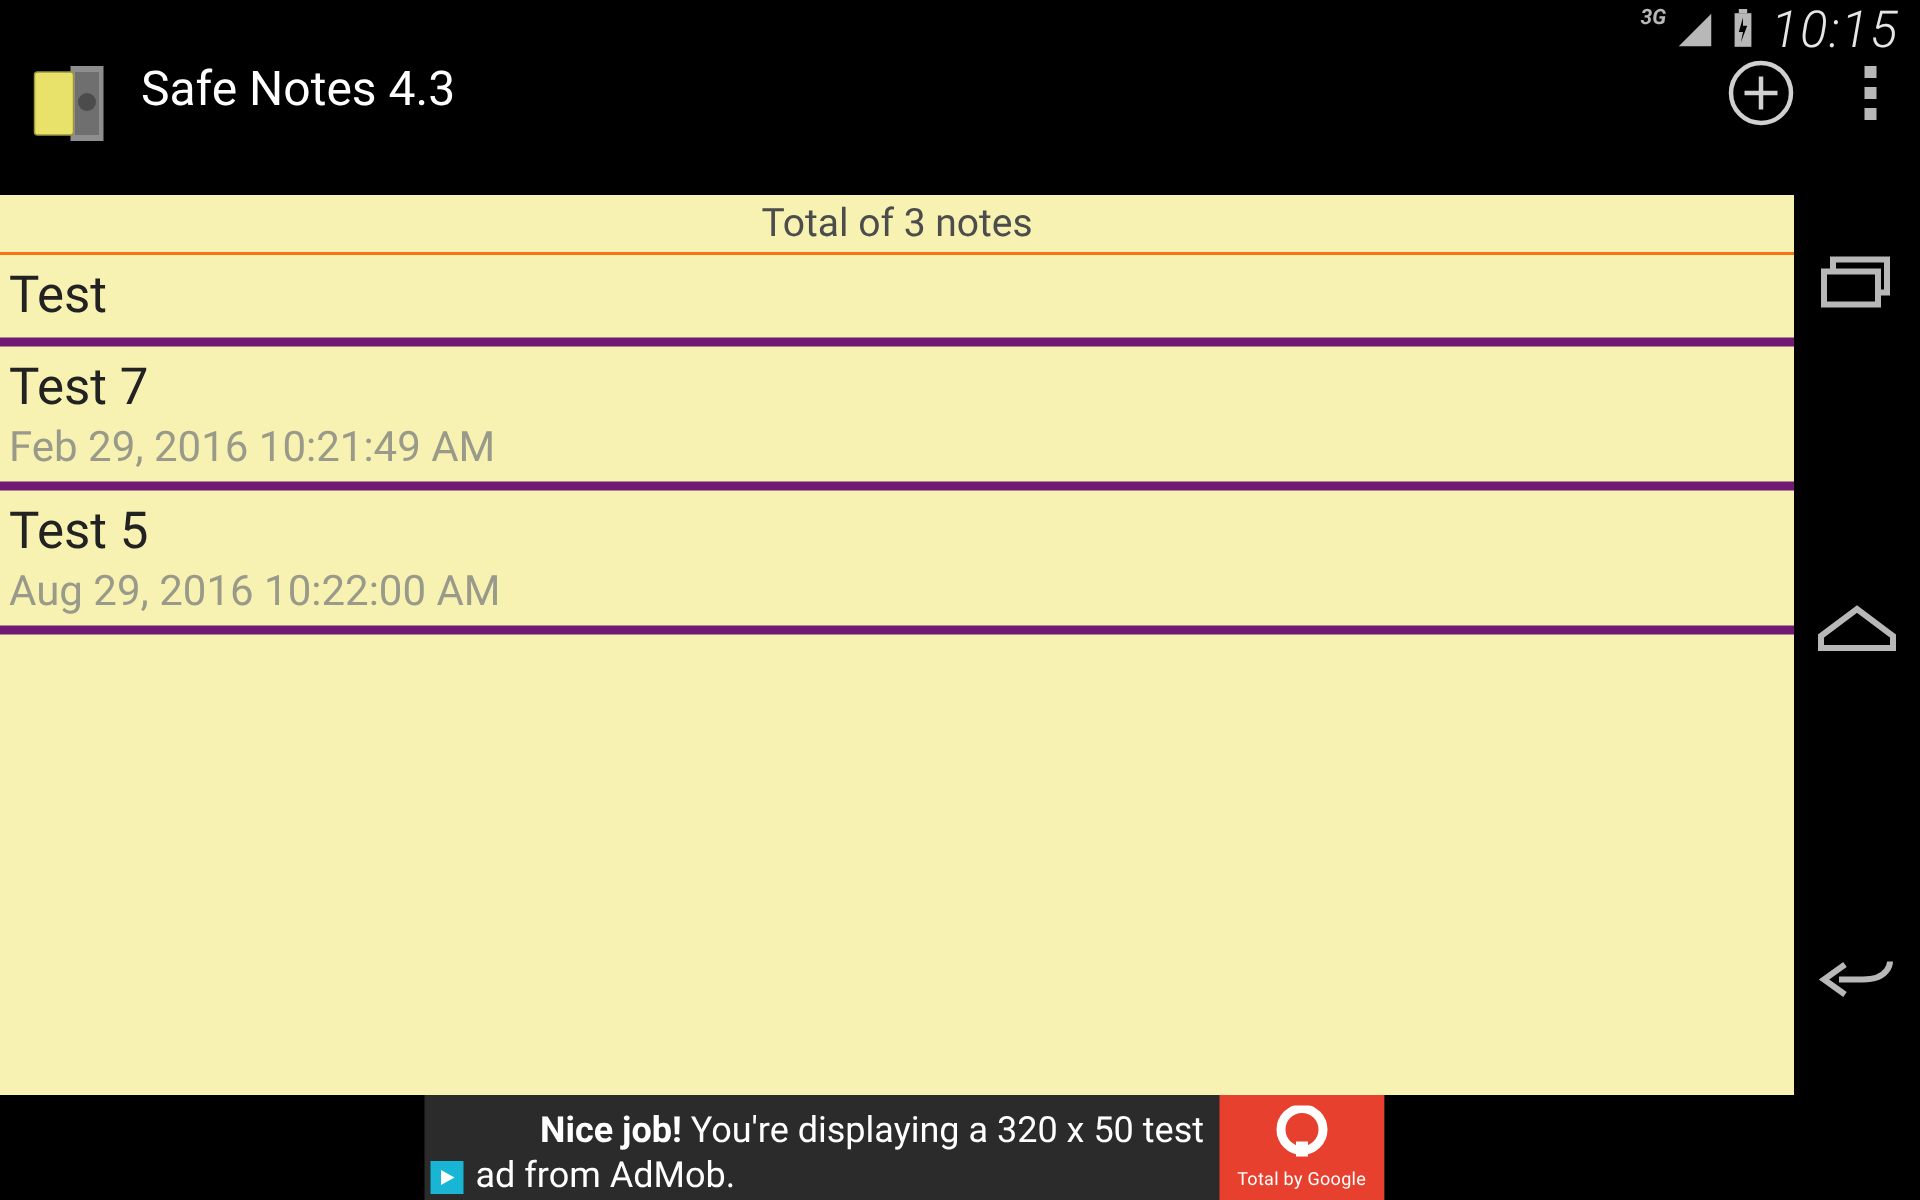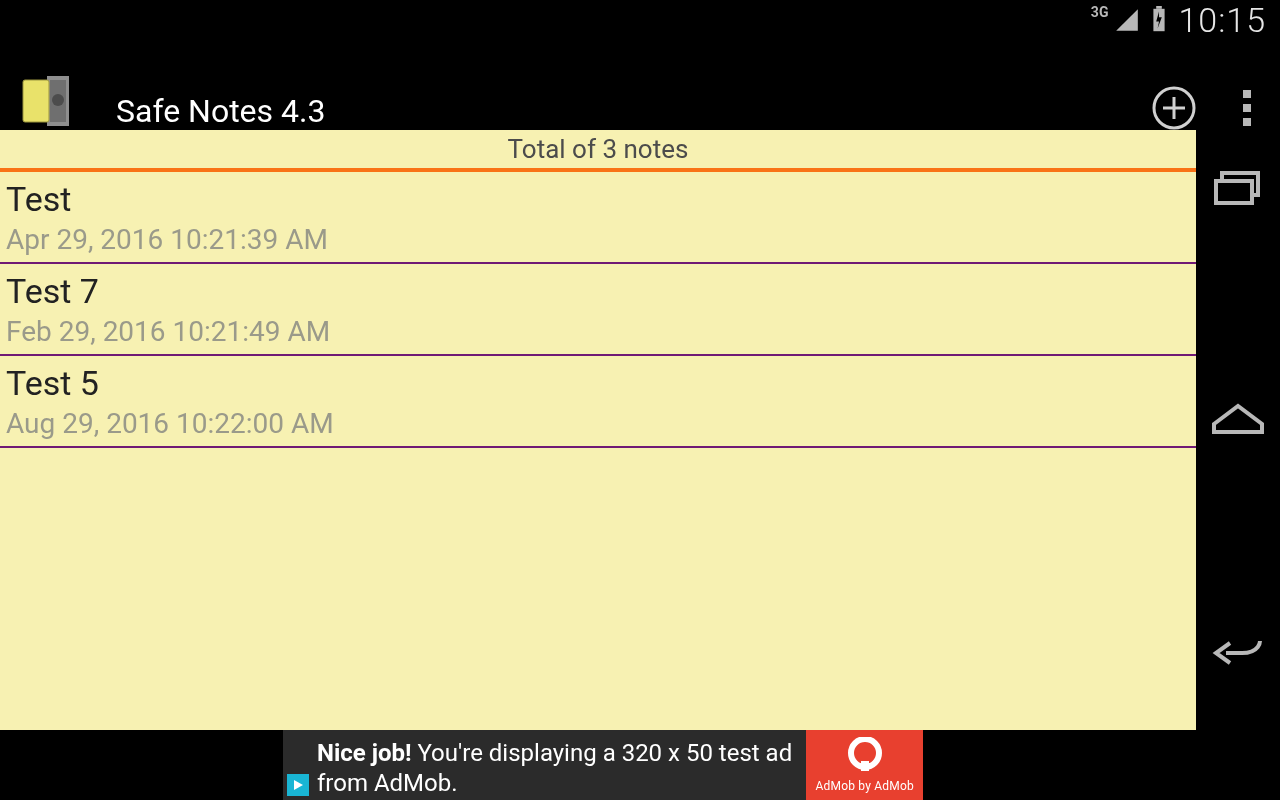--- a/index.html
+++ b/index.html
@@ -20,37 +20,37 @@
   
   .statusbar {
     height: 40px;
     display: flex;
     align-items: center;
     justify-content: flex-end;
     padding-right: 14px;
     gap: 10px;
     color: #b8b8b8;
     font-size: 18px;
+    font-style: italic;
   }
   .statusbar .time {
     color: #e6e6e6;
     font-size: 34px;
     letter-spacing: 1px;
     font-weight: 300;
   }
   .statusbar .icon { display: inline-flex; align-items: center; }
   
   .appbar {
     height: 90px;
     display: flex;
-    align-items: flex-end;
+    align-items: flex-start;
     padding: 0 8px 0 14px;
     background: #000;
     color: #fff;
-    gap: 22px;
   }
   .appbar .app-icon {
     width: 64px; height: 58px;
     margin-right: 16px;
     display:inline-flex; align-items:center; justify-content:center;
   }
   .appbar .title {
     color: #fff;
     font-size: 32px;
     font-weight: 400;
@@ -83,25 +83,25 @@
     height: 600px;
     background: #f7f1b2;
     display: flex;
     flex-direction: column;
   }
   .notes-header {
     text-align: center;
     color: #4c4c4c;
     font-size: 26px;
     padding: 4px 0 4px 0;
-    border-bottom: 4px solid #f97316;
+    border-bottom: 2px solid #f97316;
   }
   .note-item {
     padding: 6px 6px 6px 6px;
-    border-bottom: 2px solid #701a75;
+    border-bottom: 6px solid #701a75;
     cursor: pointer;
   }
   .note-title {
     font-size: 34px;
     color: #222;
     line-height: 1.25;
   }
   .note-time {
     font-size: 28px;
     color: #9a9a8a;
@@ -144,21 +144,21 @@
     font-size: 24px;
     overflow: hidden;
     cursor: pointer;
   }
   .ad-text {
     flex: 1 1 auto;
     padding: 8px 6px 4px 34px;
     line-height: 1.25;
     position: relative;
   }
-  .ad-text .bold { font-weight: 700; }
+  .ad-text .bold { font-weight: 700; margin-left: 43px; }
   .ad-text .adchoices {
     position: absolute;
     left: 4px;
     bottom: 4px;
     width: 22px; height: 22px;
     background: #19b5d4;
     display: inline-flex;
     align-items: center; justify-content: center;
   }
   .ad-right {
@@ -237,21 +237,20 @@
       </span>
     </div>
   </div>
 
   <div class="content-wrap">
     <div class="notes-panel">
       <div class="notes-header">Total of 3 notes</div>
 
       <div class="note-item">
         <div class="note-title">Test</div>
-        <div class="note-time">Apr 29, 2016 10:21:39 AM</div>
       </div>
 
       <div class="note-item">
         <div class="note-title">Test 7</div>
         <div class="note-time">Feb 29, 2016 10:21:49 AM</div>
       </div>
 
       <div class="note-item">
         <div class="note-title">Test 5</div>
         <div class="note-time">Aug 29, 2016 10:22:00 AM</div>
@@ -265,21 +264,21 @@
           <svg width="14" height="14" viewBox="0 0 14 14">
               <path fill="#fff" d="M3 2 L12 7 L3 12 Z"></path>
             </svg>
         </span>
       </div>
       <div class="ad-right">
         <svg width="36" height="36" viewBox="0 0 36 36">
           <circle cx="18" cy="16" r="14" fill="none" stroke="#fff" stroke-width="6"></circle>
           <rect x="14" y="24" width="8" height="10" fill="#fff"></rect>
         </svg>
-        <span class="brand">AdMob by AdMob</span>
+        <span class="brand">Total by Google</span>
       </div>
     </div>
   </div>
 
   <div class="navbar">
     <span class="nav-btn">
       <svg width="52" height="40" viewBox="0 0 52 40">
         <rect x="10" y="6" width="36" height="22" fill="none" stroke="#b8b8b8" stroke-width="4"></rect>
         <rect x="4" y="14" width="36" height="22" fill="#000" stroke="#b8b8b8" stroke-width="4"></rect>
       </svg>

